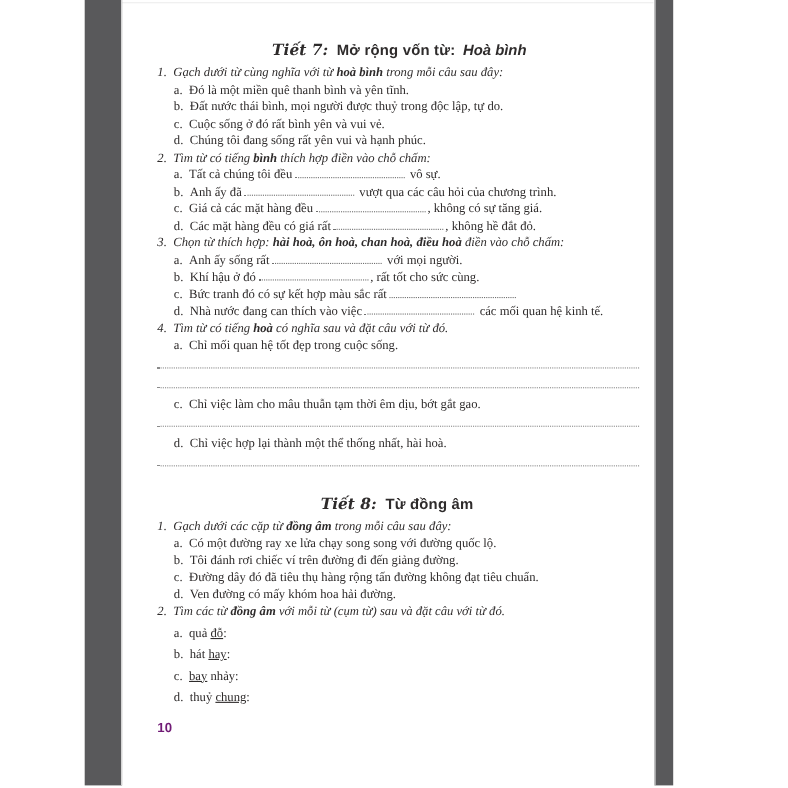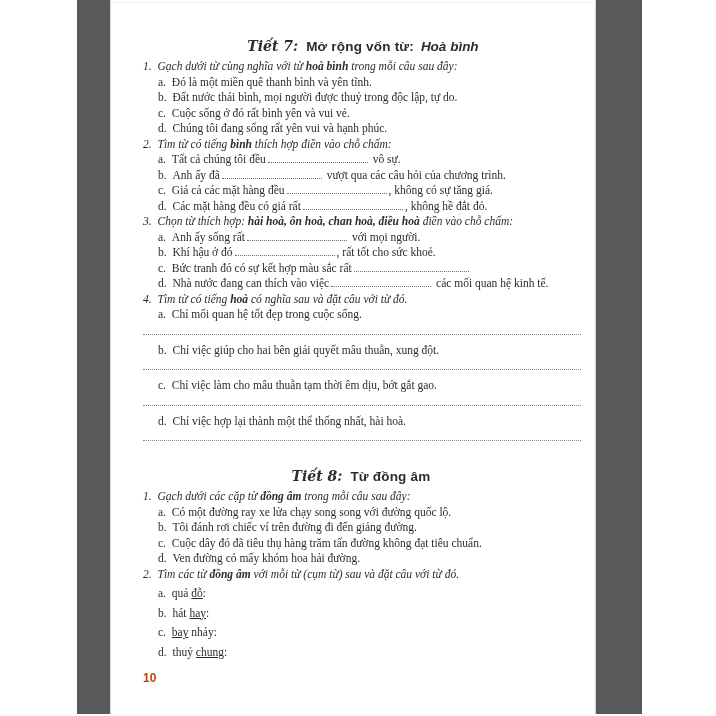--- a/index.html
+++ b/index.html
@@ -1,16 +1,16 @@
 <!DOCTYPE html>
 <html><head>
 <meta charset="utf-8">
 <style>
   html,body{margin:0;padding:0;background:#ffffff;}
-  .canvas{position:relative;width:716px;height:716px;background:#ffffff;overflow:hidden;
+  .canvas{position:relative;width:612px;height:716px;background:#ffffff;overflow:hidden;
           font-family:"Liberation Serif",serif;color:#2e2b2b;}
   .edge{position:absolute;top:0;height:714px;background:#59595b;}
   .edge-left{left:77px;width:33px;border-right:1px solid #d5d5d5;}
   .edge-right{left:595px;width:46px;border-left:1px solid #d5d5d5;}
   .topline{position:absolute;top:2px;left:111px;width:483px;height:1px;background:#ededed;}
   .content{position:absolute;left:110px;top:0;width:530px;height:716px;
            padding:38px 57px 0 33px;box-sizing:border-box;font-size:11.5px;}
   .heading{text-align:center;margin-bottom:5px;white-space:nowrap;}
   .h-script{font-family:"DejaVu Serif",serif;font-style:italic;font-weight:bold;font-size:14px;margin-right:5px;}
   .h-main{font-family:"Liberation Sans","DejaVu Sans",sans-serif;font-weight:bold;font-size:13.5px;letter-spacing:.2px;}
@@ -22,21 +22,21 @@
   .letter{margin-right:3px;}
   .b{font-weight:bold;}
   .u{text-decoration:underline;text-underline-offset:1px;}
   .dots{display:inline-block;height:8px;border-bottom:1px dotted #6f6f6f;margin:0 2px;}
   .flex{display:flex;align-items:baseline;flex-direction:column;}
   .flex .labelwrap{white-space:nowrap;}
   .fill{flex:1;height:8px;border-bottom:1px dotted #6f6f6f;margin-left:3px;margin-right:6px;align-self:flex-end;margin-bottom:3px;}
   .ansline{height:9px;border-bottom:1.5px dotted #8a8a8a;margin:2px 2px 8px 0;}
   .sec2{margin-top:27px;}
   .pagenum{margin-top:11px;font-family:"Liberation Sans","DejaVu Sans",sans-serif;
-           font-weight:bold;font-size:12px;color:#c2410c;}
+           font-weight:bold;font-size:12px;color:#701a75;}
 </style>
 </head>
 <body>
 
 <div class="canvas">
   <div class="topline"></div>
   <div class="edge edge-left"></div>
   <div class="edge edge-right"></div>
 
   <div class="content">
@@ -53,46 +53,45 @@
           <div class="line item"><span class="letter">b. </span><span>Đất nước thái bình, mọi người được thuỷ trong độc lập, tự do.</span></div>
           <div class="line item"><span class="letter">c. </span><span>Cuộc sống ở đó rất bình yên và vui vẻ.</span></div>
           <div class="line item"><span class="letter">d. </span><span>Chúng tôi đang sống rất yên vui và hạnh phúc.</span></div>
           <div class="line prompt"><span class="num">2. </span><span>Tìm từ có tiếng </span><span class="b ">bình</span><span> thích hợp điền vào chỗ chấm:</span></div>
           <div class="line item"><span class="letter">a. </span><span>Tất cả chúng tôi đều</span><span class="dots" style="width: 100px;"></span><span> vô sự.</span></div>
           <div class="line item"><span class="letter">b. </span><span>Anh ấy đã</span><span class="dots" style="width: 100px;"></span><span> vượt qua các câu hỏi của chương trình.</span></div>
           <div class="line item"><span class="letter">c. </span><span>Giá cả các mặt hàng đều</span><span class="dots" style="width: 100px;"></span><span>, không có sự tăng giá.</span></div>
           <div class="line item"><span class="letter">d. </span><span>Các mặt hàng đều có giá rất</span><span class="dots" style="width: 100px;"></span><span>, không hề đắt đỏ.</span></div>
           <div class="line prompt"><span class="num">3. </span><span>Chọn từ thích hợp: </span><span class="b ">hài hoà, ôn hoà, chan hoà, điều hoà</span><span> điền vào chỗ chấm:</span></div>
           <div class="line item"><span class="letter">a. </span><span>Anh ấy sống rất</span><span class="dots" style="width: 100px;"></span><span> với mọi người.</span></div>
-          <div class="line item"><span class="letter">b. </span><span>Khí hậu ở đó</span><span class="dots" style="width: 100px;"></span><span>, rất tốt cho sức khoẻ.</span></div>
+          <div class="line item"><span class="letter">b. </span><span>Khí hậu ở đó</span><span class="dots" style="width: 100px;"></span><span>, rất tốt cho sức cùng.</span></div>
           <div class="line item"><span class="letter">c. </span><span>Bức tranh đó có sự kết hợp màu sắc rất</span><span class="dots" style="width: 115px;"></span></div>
           <div class="line item"><span class="letter">d. </span><span>Nhà nước đang can thích vào việc</span><span class="dots" style="width: 100px;"></span><span> các mối quan hệ kinh tế.</span></div>
           <div class="line prompt"><span class="num">4. </span><span>Tìm từ có tiếng </span><span class="b ">hoà</span><span> có nghĩa sau và đặt câu với từ đó.</span></div>
           <div class="line item"><span class="letter">a. </span><span>Chỉ mối quan hệ tốt đẹp trong cuộc sống.</span></div>
           <div class="ansline"></div>
-          <div class="line item"><span class="letter">b. </span><span>Chỉ việc giúp cho hai bên giải quyết mâu thuẫn, xung đột.</span></div>
           <div class="ansline"></div>
           <div class="line item"><span class="letter">c. </span><span>Chỉ việc làm cho mâu thuẫn tạm thời êm dịu, bớt gắt gao.</span></div>
           <div class="ansline"></div>
           <div class="line item"><span class="letter">d. </span><span>Chỉ việc hợp lại thành một thể thống nhất, hài hoà.</span></div>
           <div class="ansline"></div>
         </div>
     </div>
 
     <div class="section sec2">
       <div class="heading">
         <span class="h-script">Tiết 8:</span>
         <span class="h-main">Từ đồng âm</span>
         <span class="h-emph"></span>
       </div>
       <div class="exercises">
           <div class="line prompt"><span class="num">1. </span><span>Gạch dưới các cặp từ </span><span class="b ">đồng âm</span><span> trong mỗi câu sau đây:</span></div>
           <div class="line item"><span class="letter">a. </span><span>Có một đường ray xe lửa chạy song song với đường quốc lộ.</span></div>
           <div class="line item"><span class="letter">b. </span><span>Tôi đánh rơi chiếc ví trên đường đi đến giảng đường.</span></div>
-          <div class="line item"><span class="letter">c. </span><span>Cuộc dây đó đã tiêu thụ hàng trăm tấn đường không đạt tiêu chuẩn.</span></div>
+          <div class="line item"><span class="letter">c. </span><span>Đường dây đó đã tiêu thụ hàng rộng tấn đường không đạt tiêu chuẩn.</span></div>
           <div class="line item"><span class="letter">d. </span><span>Ven đường có mấy khóm hoa hải đường.</span></div>
           <div class="line prompt"><span class="num">2. </span><span>Tìm các từ </span><span class="b ">đồng âm</span><span> với mỗi từ (cụm từ) sau và đặt câu với từ đó.</span></div>
           <div class="line item flex">
             <span class="fill"></span>
             <span class="labelwrap"><span class="letter">a. </span><span>quả </span><span class="u">đỗ</span><span>:</span></span>
           </div>
           <div class="line item flex">
             <span class="fill"></span>
             <span class="labelwrap"><span class="letter">b. </span><span>hát </span><span class="u">hay</span><span>:</span></span>
           </div>

